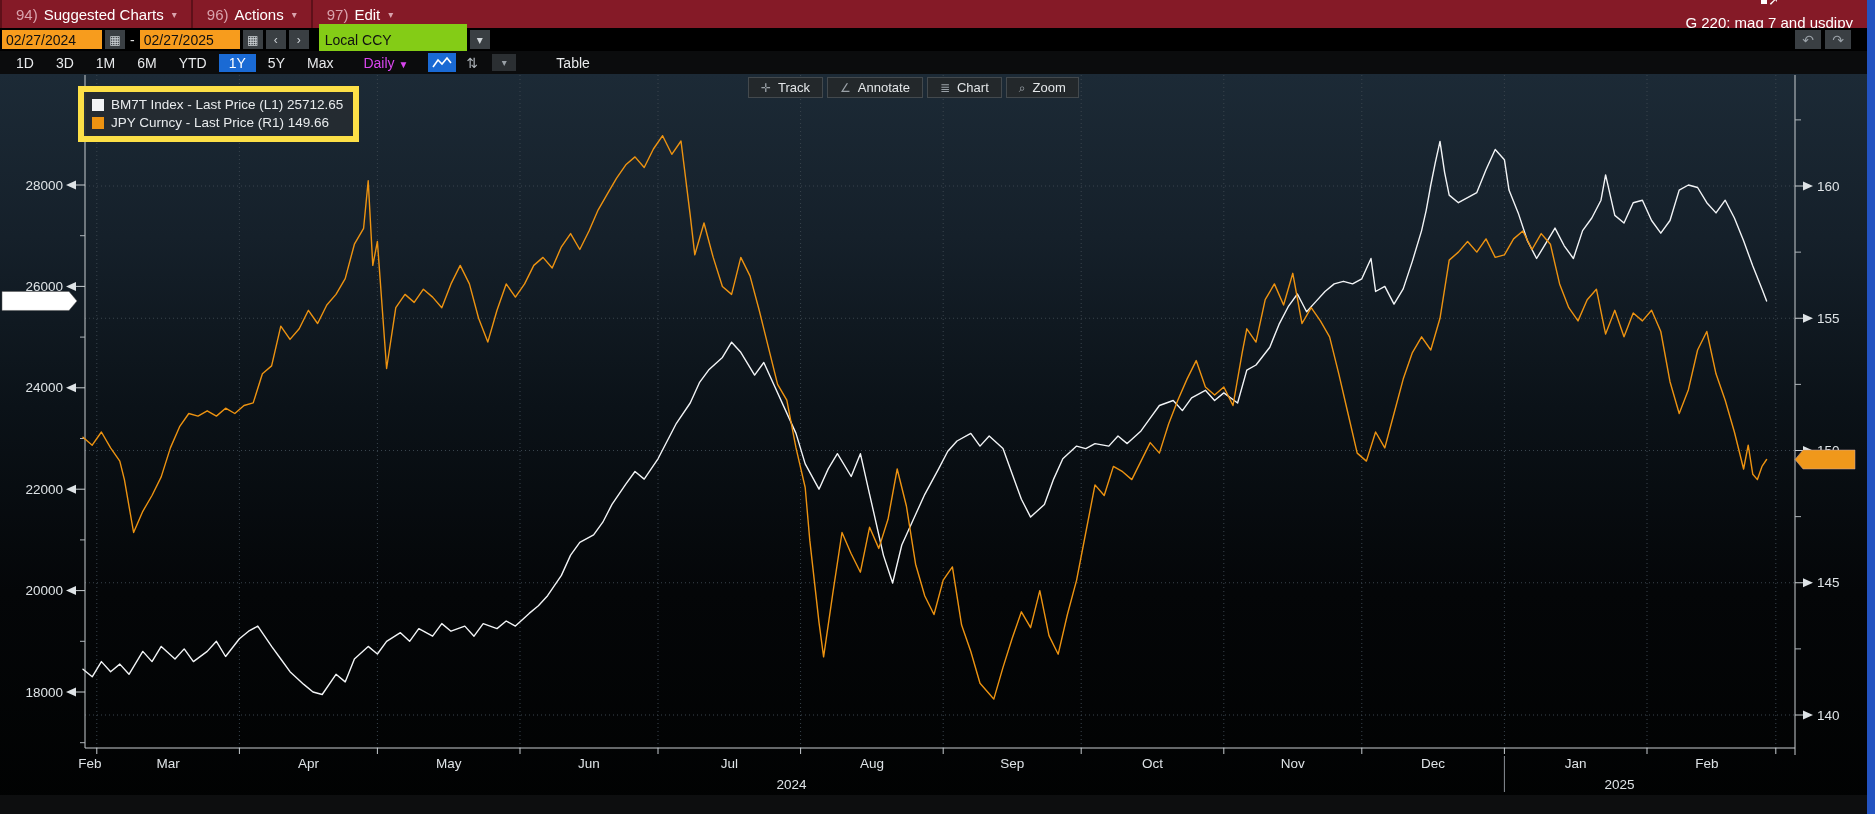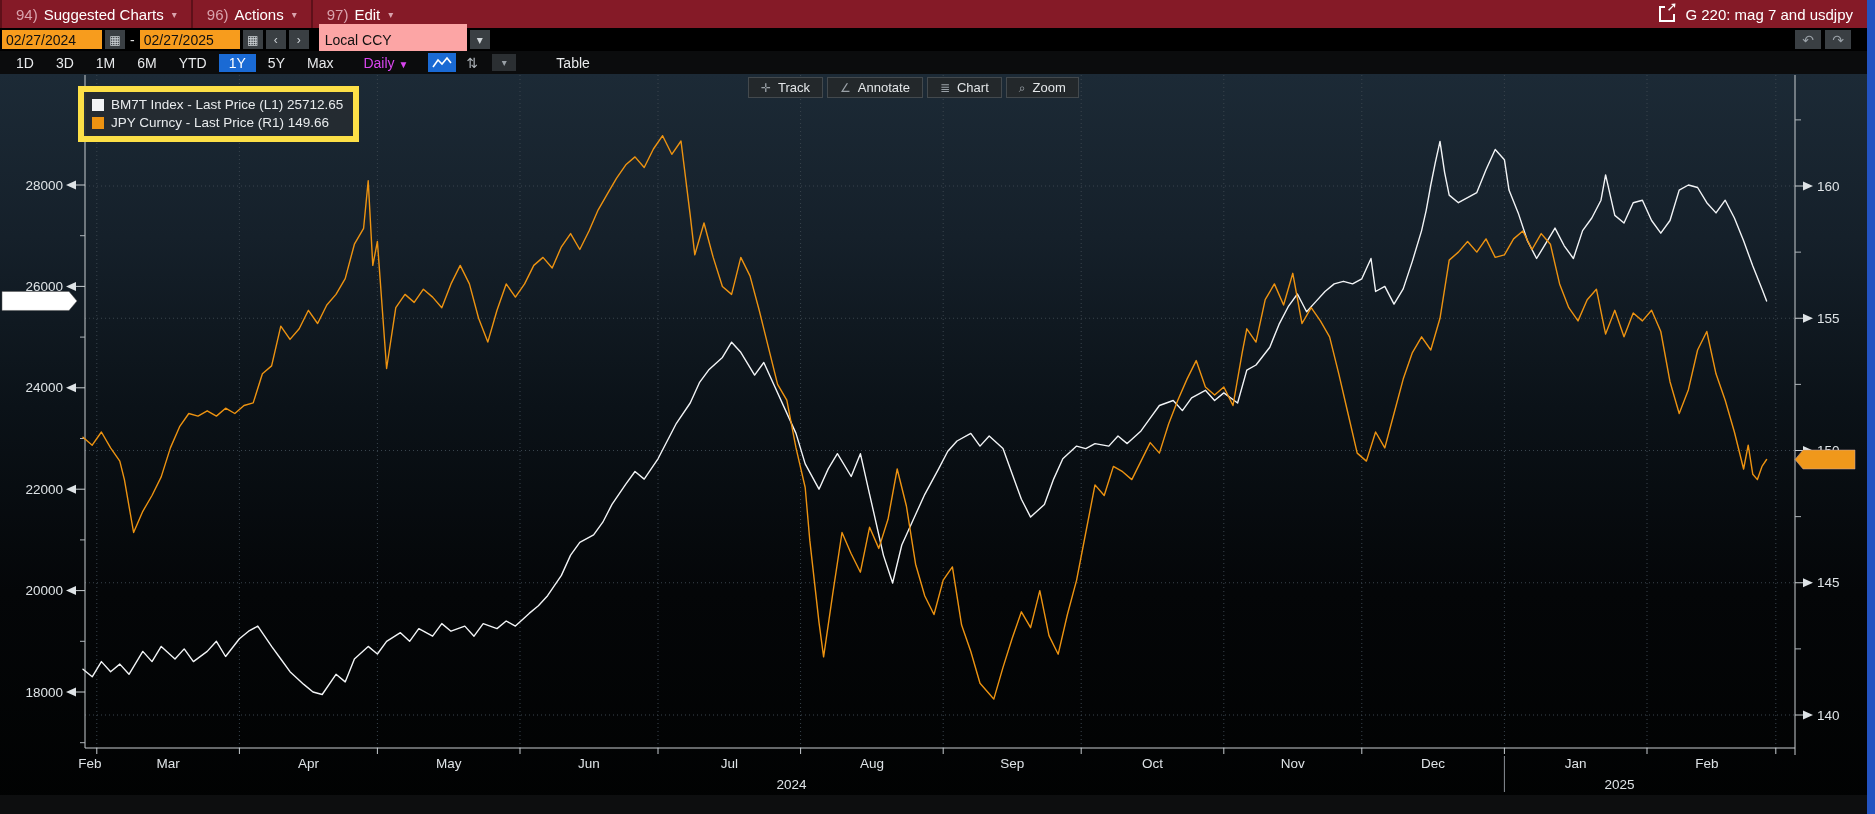--- a/index.html
+++ b/index.html
@@ -10,34 +10,34 @@
   
   .menubar { position:absolute; left:0; top:0; width:1867px; height:28px;
     background:#851a27; display:flex; align-items:stretch; }
   .sec-input { width:302px; background:#f79c1d; color:#111; font-size:16px;
     border:none; outline:none; padding:0 8px; font-family:inherit; }
   .menu-item { display:flex; align-items:center; padding:0 14px; color:#fff;
     font-size:15px; border-left:2px solid #5e1019; cursor:default; white-space:nowrap; }
   .menu-item .mnum { color:#d9a3ad; margin-right:6px; }
   .menu-item .caret { color:#d9a3ad; font-size:10px; margin-left:8px; }
   .menubar-right { margin-left:auto; display:flex; align-items:center; gap:10px;
-    padding-right:14px; color:#fff; font-size:15px; }
+    padding-right:14px; color:#fff; font-size:15px;flex-direction:column; }
   .export-icon { width:16px; height:16px; border:2px solid #fff; position:relative; }
   .export-icon:after { content:"➚"; position:absolute; right:-4px; top:-9px;
     color:#fff; font-size:13px; background:#851a27; padding-left:1px; }
 
   
   .datebar { position:absolute; left:0; top:28px; width:1867px; height:23px;
     background:#000; display:flex; align-items:center; gap:3px; padding:0 2px; }
   .date-input { width:100px; height:19px; background:#f79c1d; color:#111;
     font-size:14px; border:none; padding:0 4px; font-family:inherit; }
   .mini-btn { width:20px; height:19px; background:#3a3f43; color:#cfd4d8;
     font-size:12px; display:flex; align-items:center; justify-content:center; }
   .dash { color:#ddd; font-size:14px; padding:0 2px; }
-  .ccy-input { width:148px; height:32px; background:#fca5a5; color:#111;
+  .ccy-input { width:148px; height:32px; background:#84cc16; color:#111;
     font-size:14px; border:none; padding:0 6px; font-family:inherit; }
   .datebar-right { margin-left:auto; display:flex; gap:4px; padding-right:14px; }
   .undo-btn { width:26px; height:19px; background:#3a3f43; color:#9aa1a7;
     font-size:14px; display:flex; align-items:center; justify-content:center; }
 
   
   .toolbar { position:absolute; left:0; top:51px; width:1867px; height:23px;
     background:#0b0c0d; display:flex; align-items:center; gap:2px; padding:0 6px; }
   .tb-btn { color:#e8eaec; font-size:14px; padding:1px 10px; cursor:default; }
   .tb-btn.active { background:#1a6ad4; color:#fff; }

